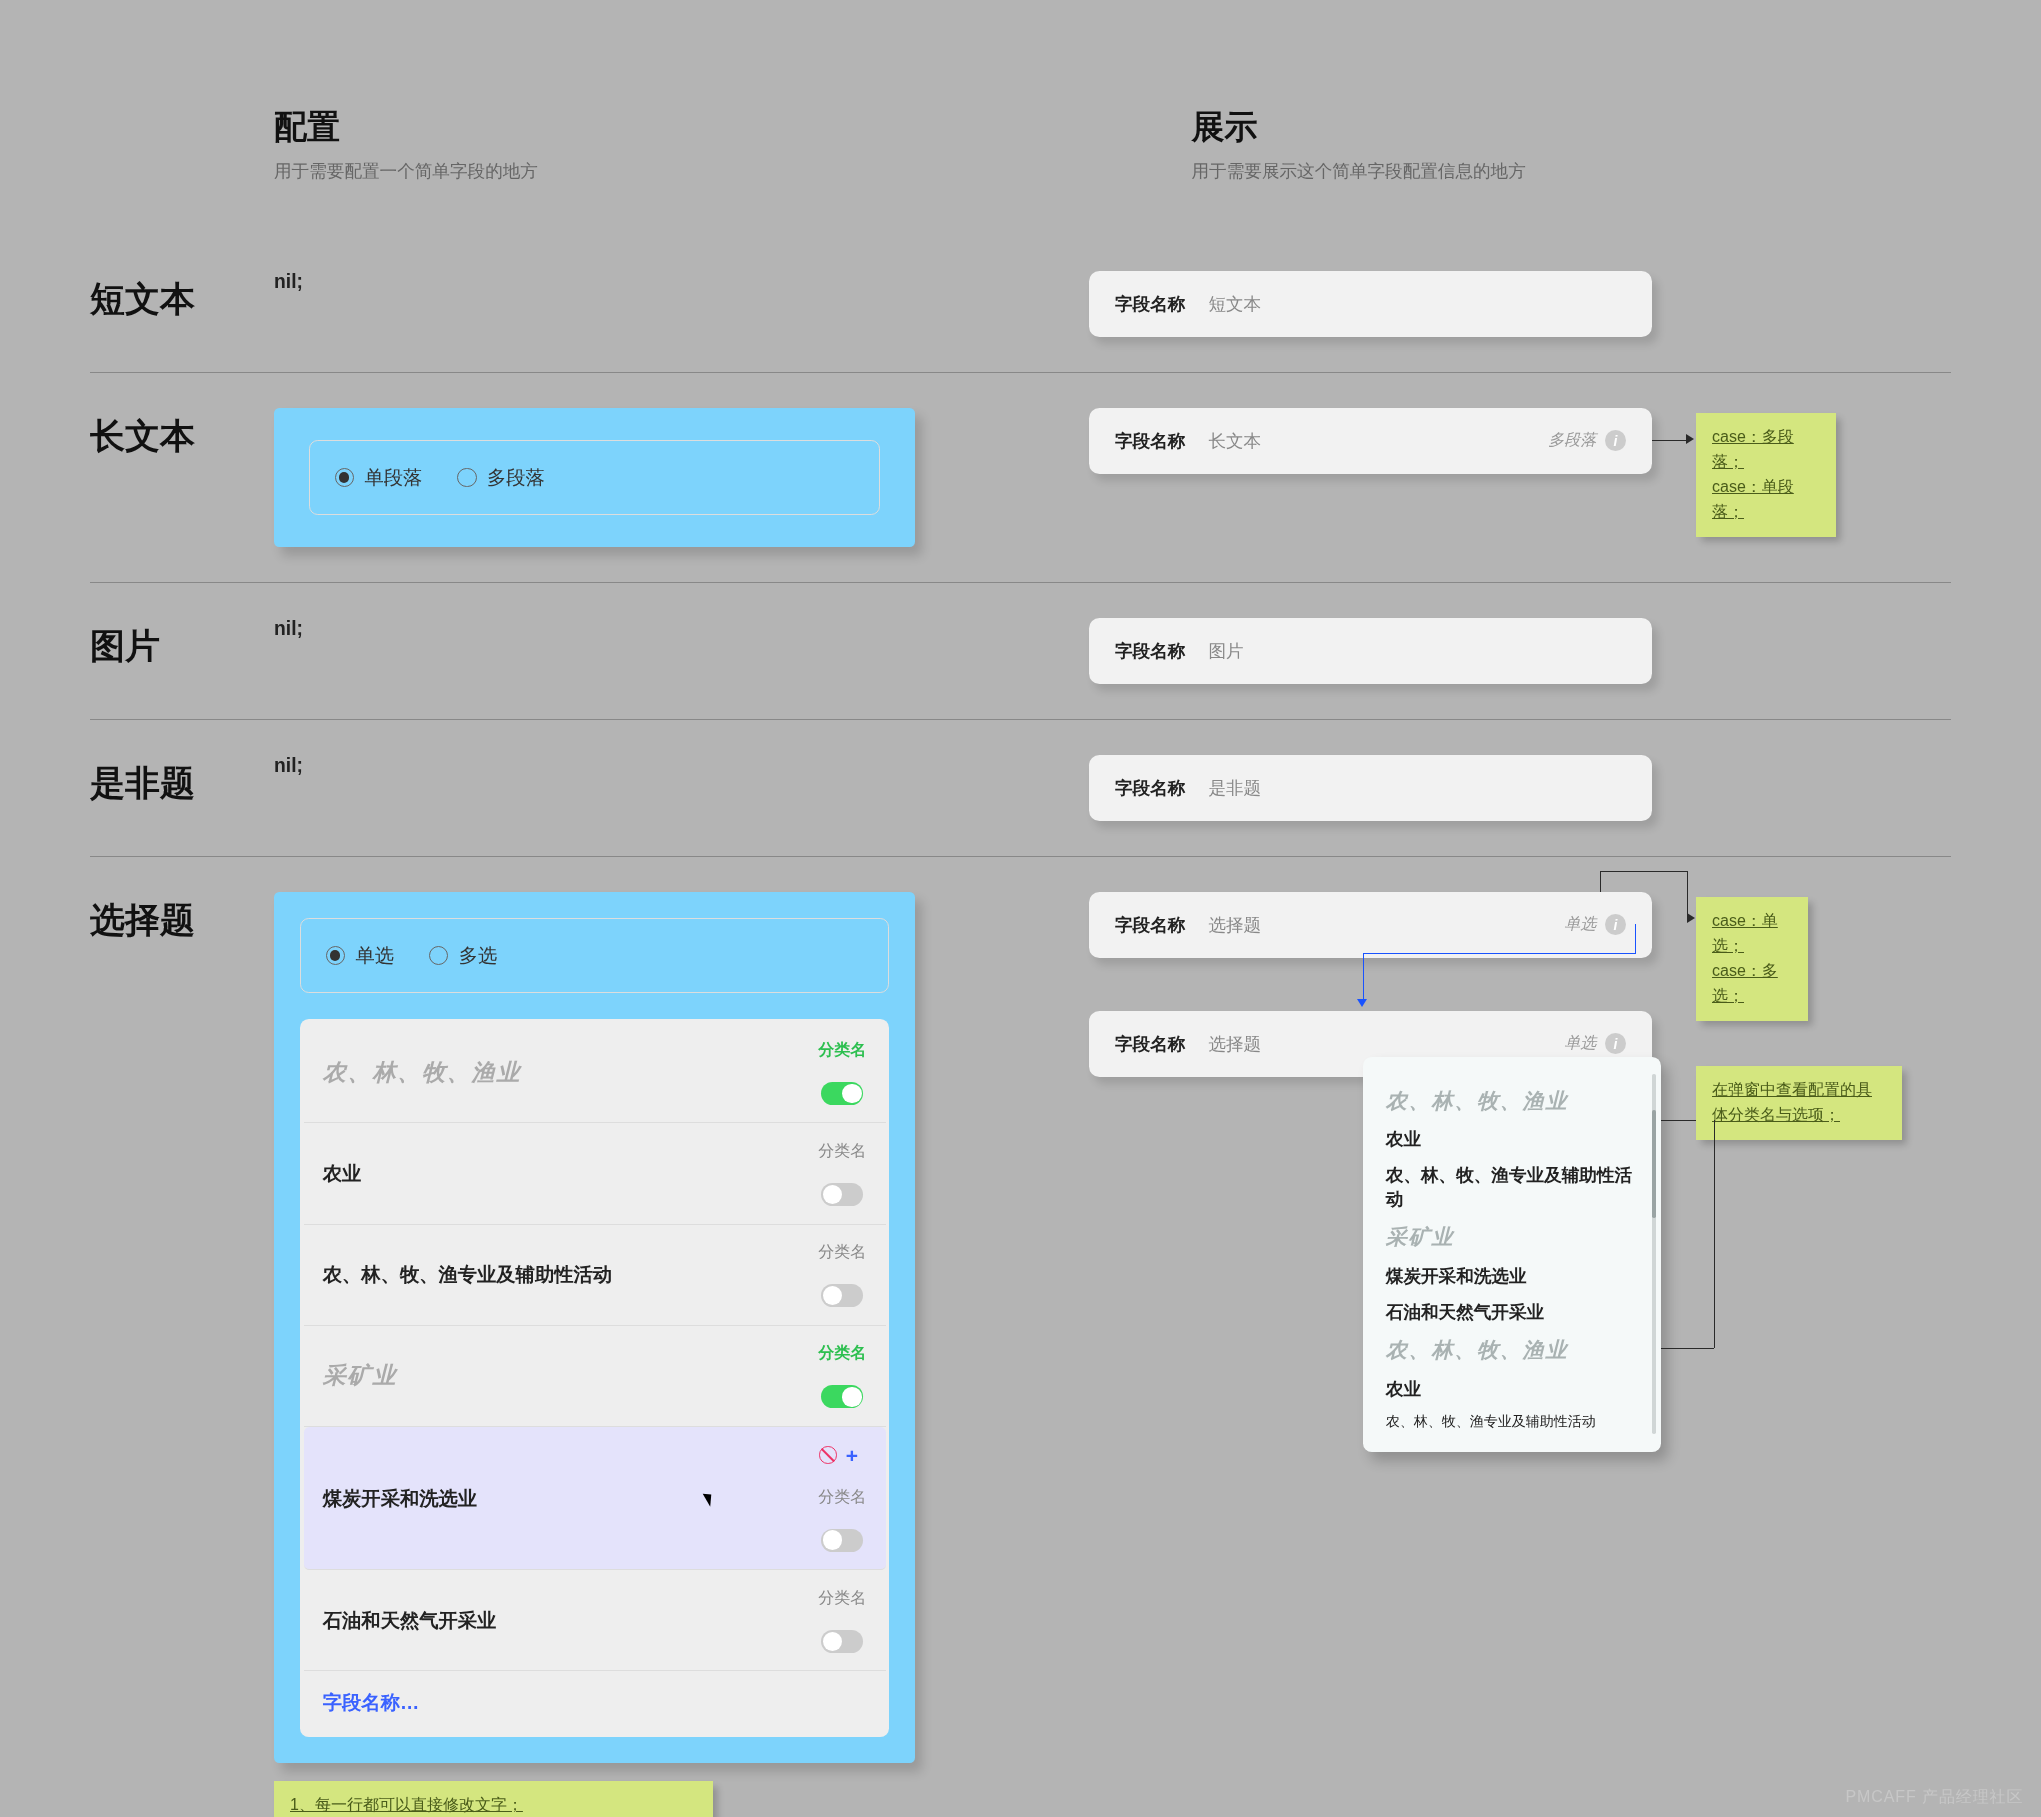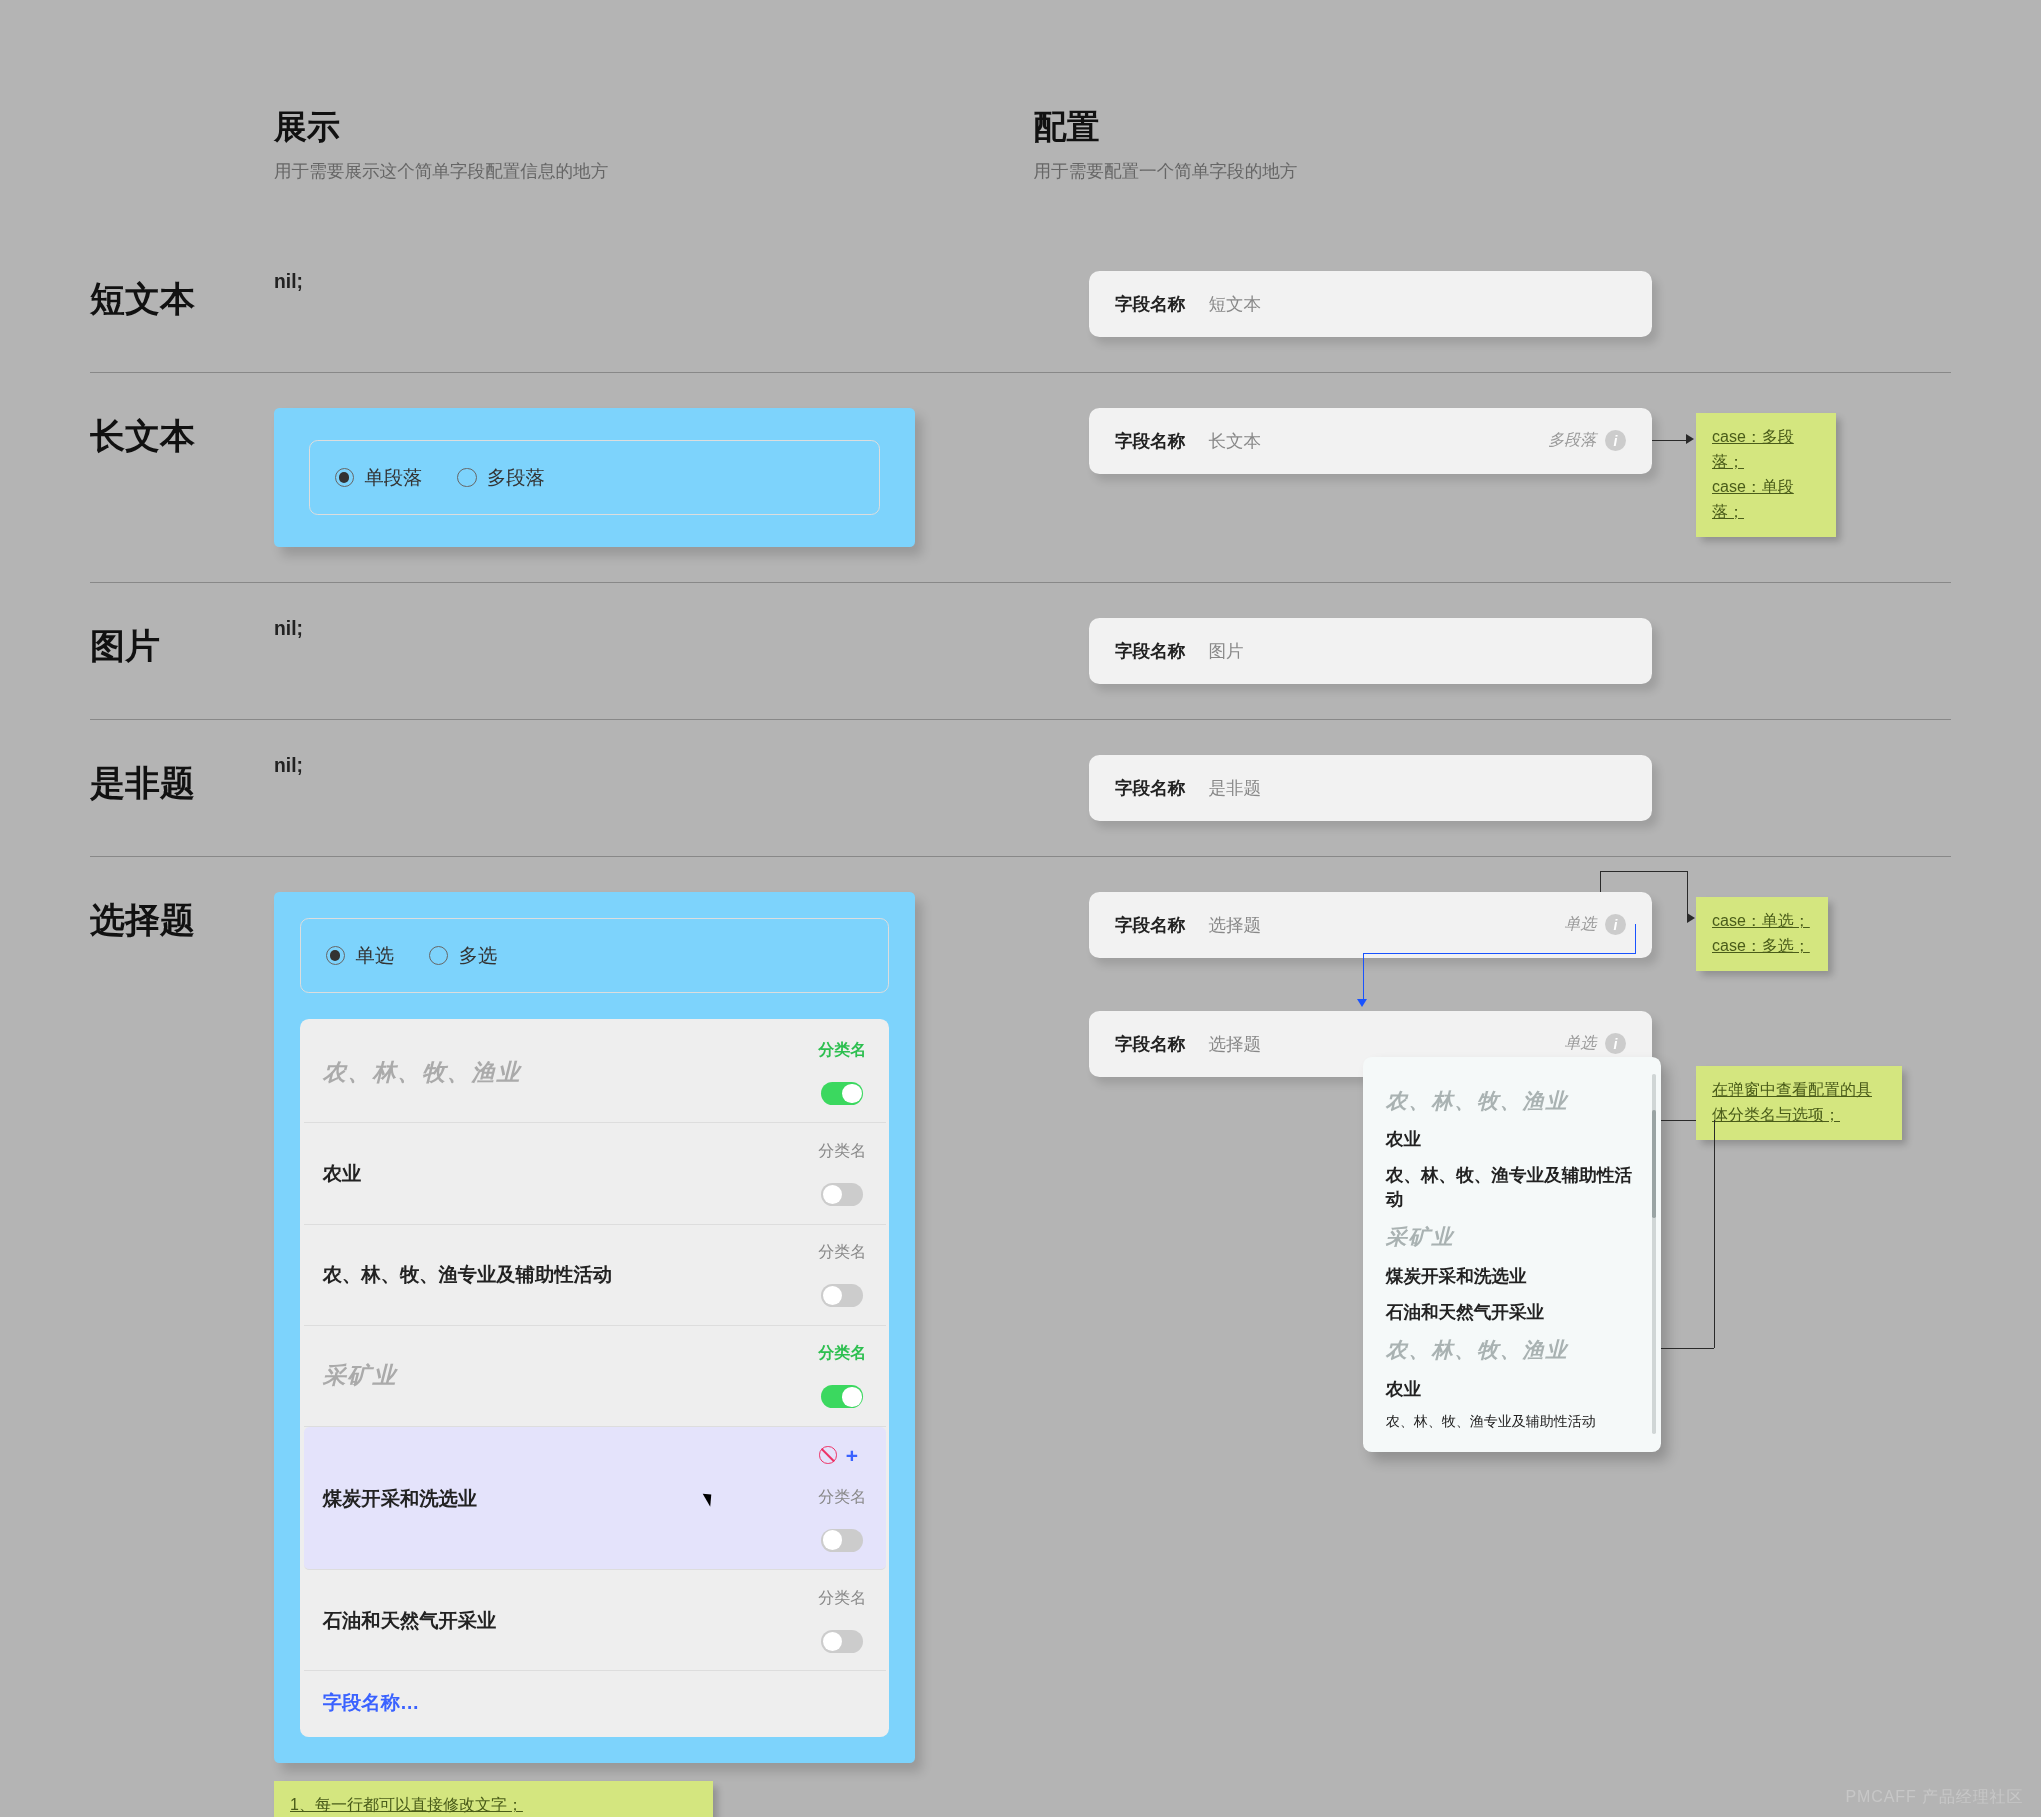--- a/index.html
+++ b/index.html
@@ -149,27 +149,27 @@
   .arrowhead.down { border-left: 5.3px solid transparent; border-right: 5.3px solid transparent; border-top: 8.8px solid #1953ff; border-bottom: none;}
 
   .watermark { position: fixed; bottom: 8.8px; right: 17.6px; font-size: 16px; color: rgba(255,255,255,0.25); letter-spacing: 0.9px; }
 </style>
 </head>
 <body>
 
 <div class="page">
 
   <div class="header-row">
+    <div class="hcol config">
+      <h1>配置</h1>
+      <p>用于需要配置一个简单字段的地方</p>
+    </div>
     <div class="hcol">
       <h1>展示</h1>
       <p>用于需要展示这个简单字段配置信息的地方</p>
-    </div>
-    <div class="hcol config">
-      <h1>配置</h1>
-      <p>用于需要配置一个简单字段的地方</p>
     </div>
   </div>
 
   <div class="sec">
     <div class="sec-title">短文本</div>
     <div class="col-config">
       <div class="nil">nil;</div>
     </div>
     <div class="col-display">
       <div class="dpill">
@@ -321,21 +321,21 @@
         <span class="info">i</span>
       </div>
 
       <div class="dpill">
         <span class="label">字段名称</span>
         <span class="value">选择题</span>
         <span class="tag">单选</span>
         <span class="info">i</span>
       </div>
 
-      <div class="note" style="top:5.3px; left:623px; width:132px; white-space:pre-line;">case：单选；
+      <div class="note" style="top:5.3px; left:623px; width:112px; white-space:pre-line;">case：单选；
 case：多选；</div>
 
       <div class="conn v" style="top:-21px; left:527px; height:21px;"></div>
       <div class="conn h" style="top:-21px; left:527px; width:88px;"></div>
       <div class="conn v" style="top:-21px; left:614px; height:47px;"></div>
       <div class="arrowhead right" style="top:21px; left:614px;"></div>
 
       <div class="conn blue v" style="top:61px; left:290px; height:49px;"></div>
       <div class="conn blue h" style="top:61px; left:290px; width:272px;"></div>
       <div class="conn blue v" style="top:32px; left:562px; height:30px;"></div>

